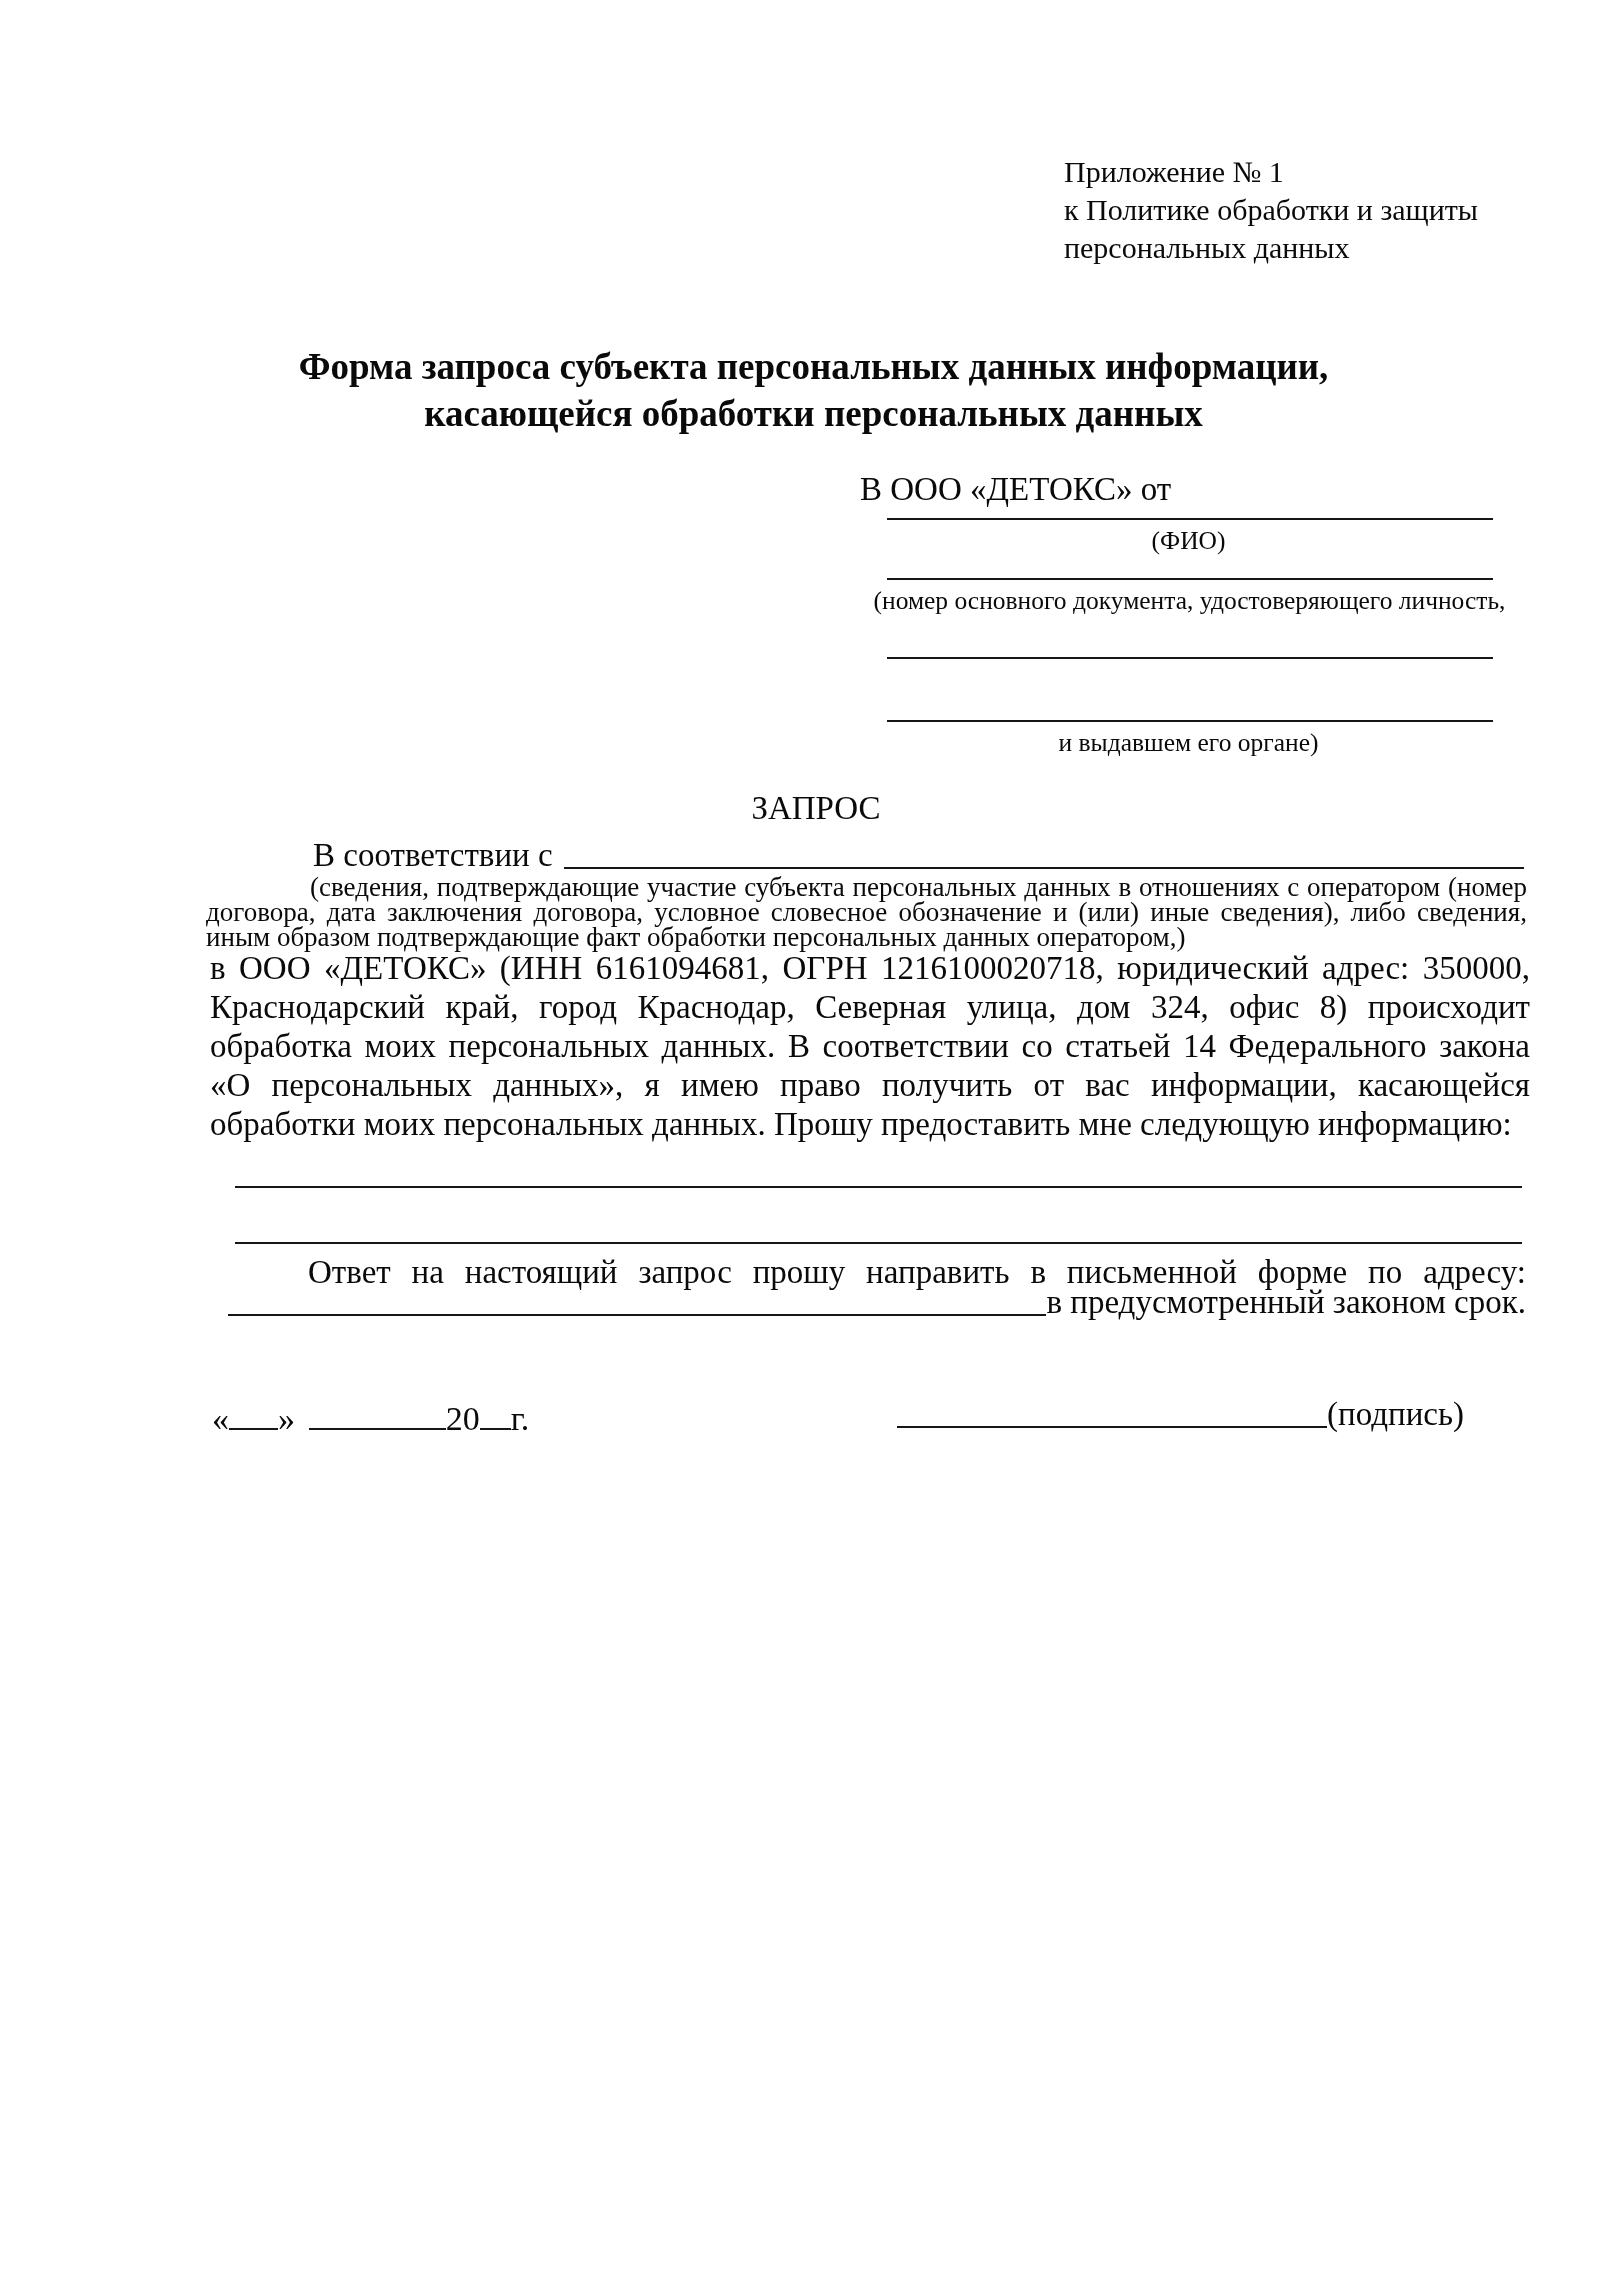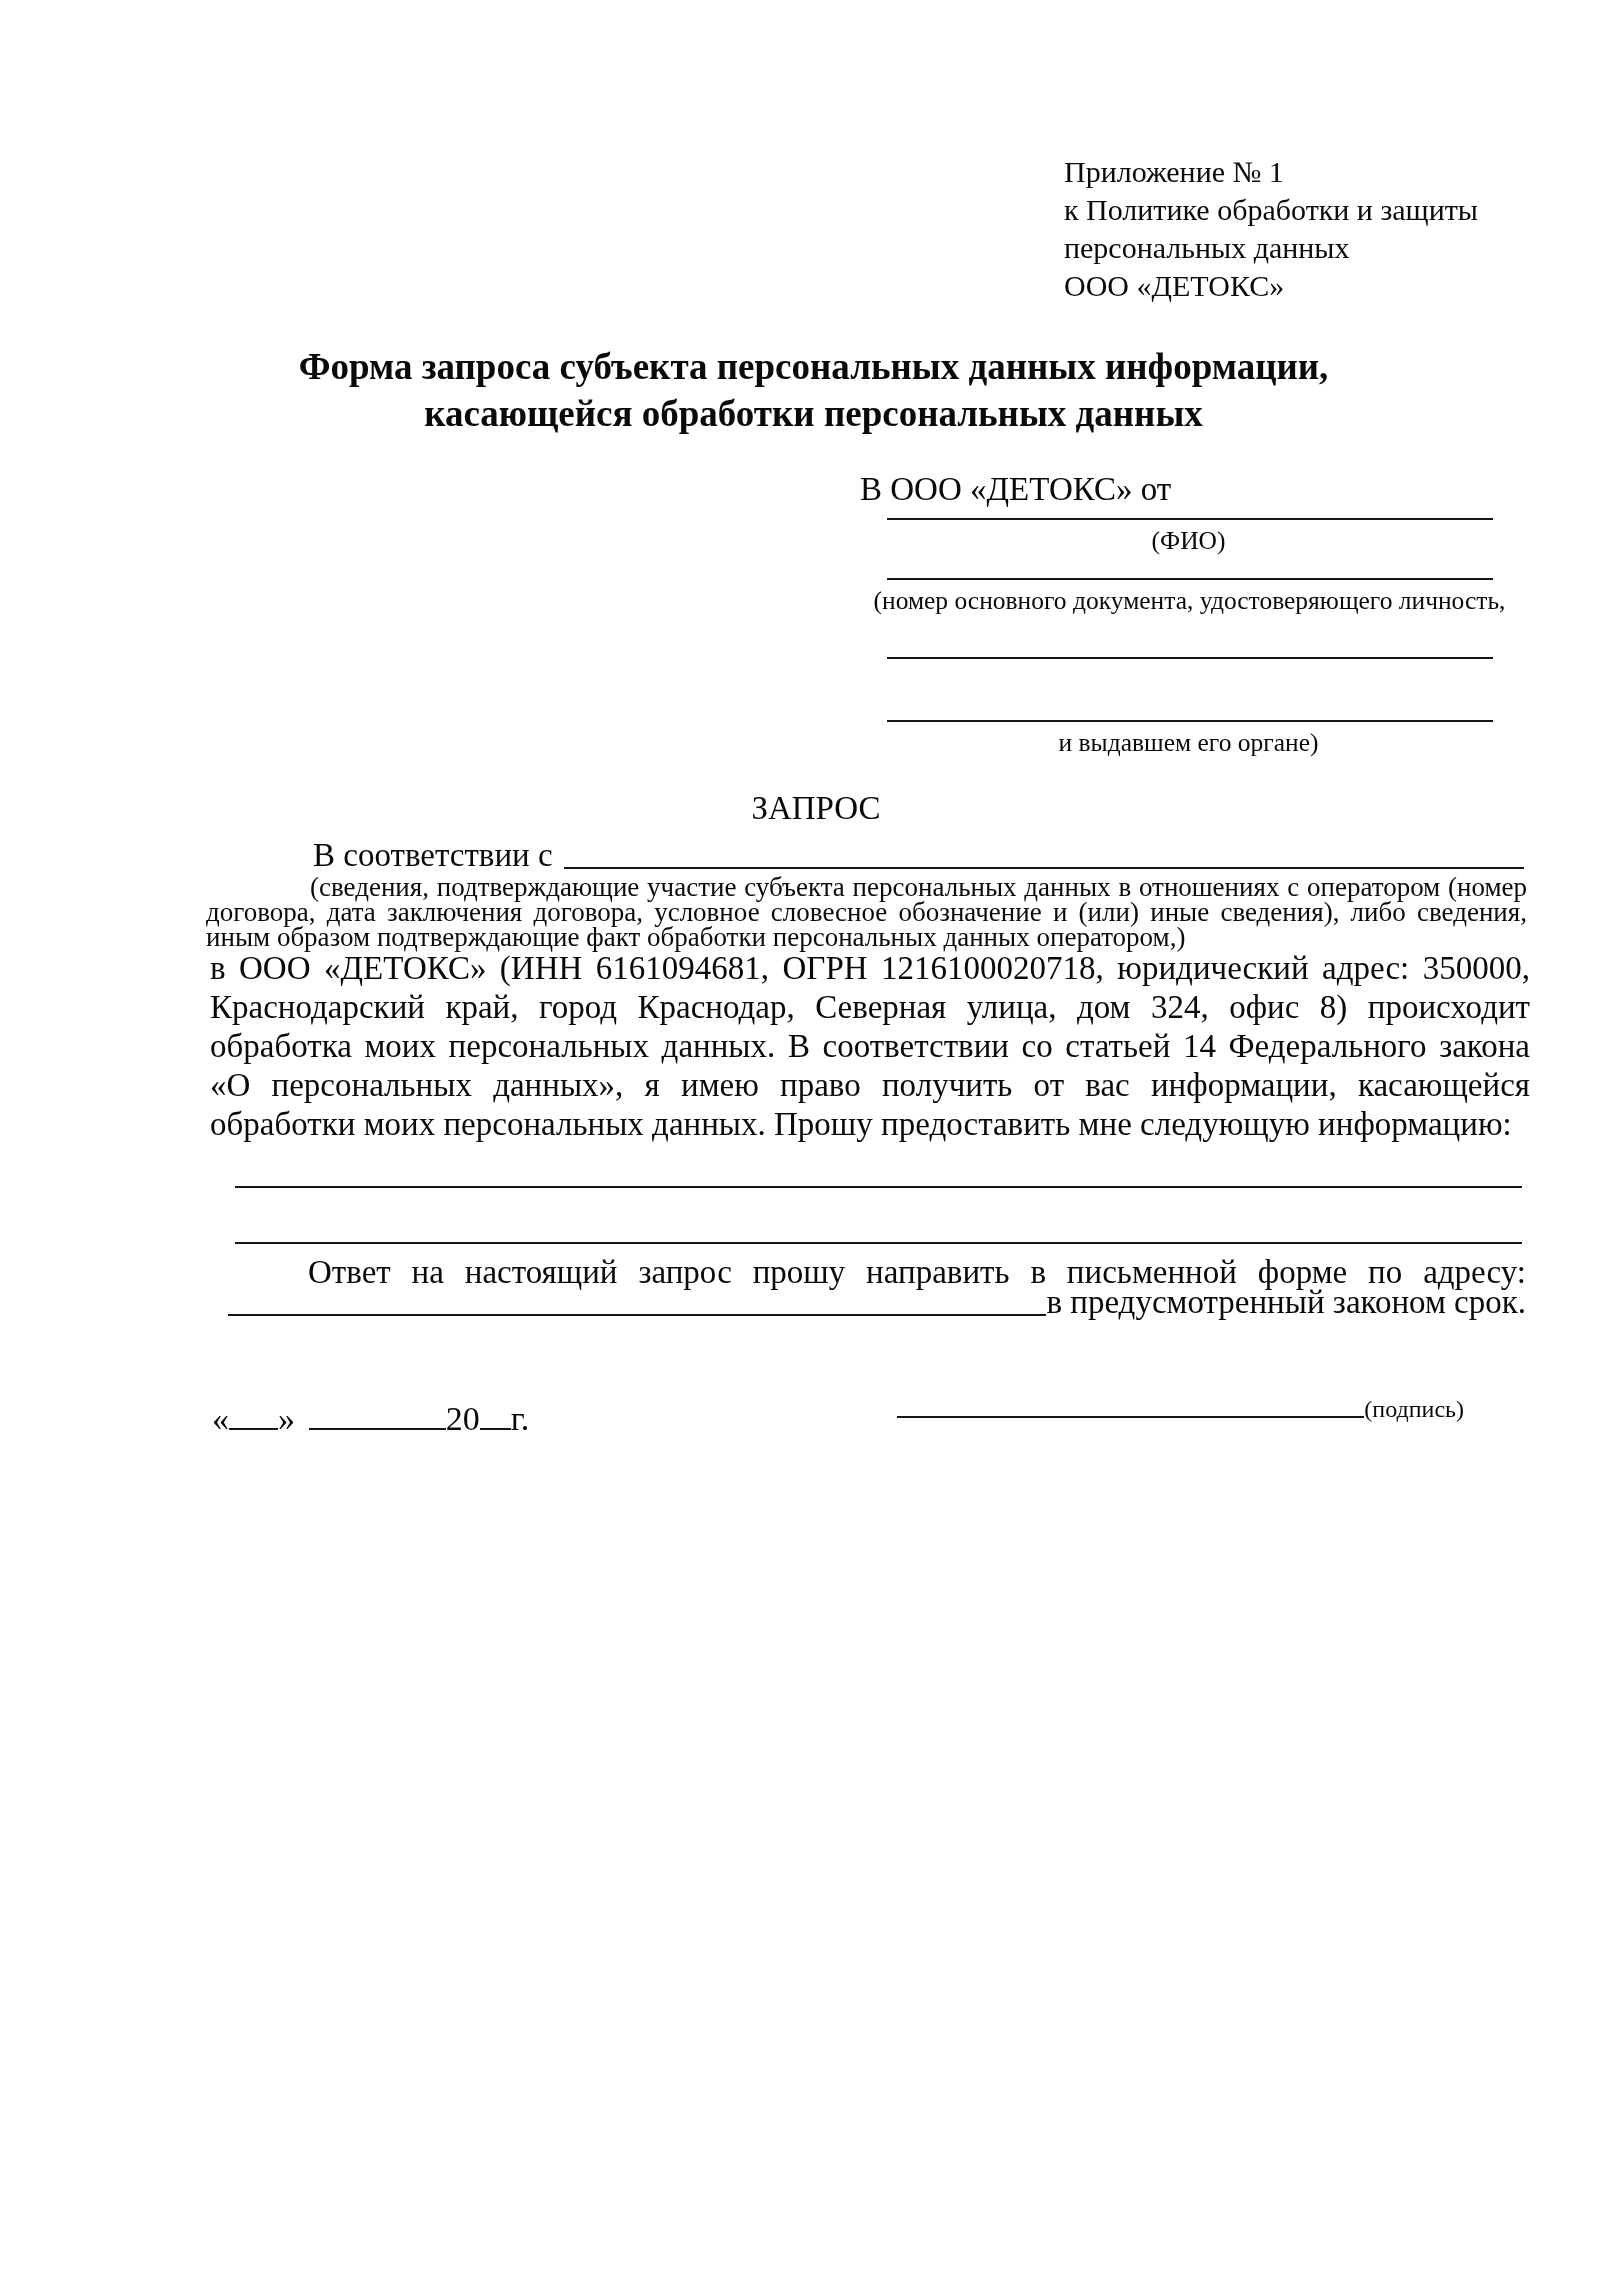--- a/index.html
+++ b/index.html
@@ -61,33 +61,32 @@
     position: absolute; left: 228px; top: 1284px; width: 1298px;
     display: flex; align-items: flex-end; font-size: 33px; white-space: nowrap;
   }
   .date-row { position: absolute; left: 212px; top: 1400px; font-size: 34px; white-space: nowrap; }
   .blank { display: inline-block; border-bottom: 2.9px solid #161616; }
   .b1 { width: 49px; }
   .b2 { width: 137px; margin-left: 13.7px; }
   .b3 { width: 31px; }
   .sig-row {
     position: absolute; left: 897px; top: 1396px; width: 567px;
-    display: flex; align-items: flex-end; font-size: 24px; white-space: nowrap; text-align: right;
+    display: flex; align-items: flex-end; font-size: 33px; white-space: nowrap; text-align: right;
   }
 </style>
 </head>
 <body>
 
 <div class="page">
 
   <div class="appendix">
     <div>Приложение № 1</div>
     <div>к Политике обработки и защиты</div>
     <div>персональных данных</div>
-    <div>ООО «ДЕТОКС»</div>
   </div>
 
   <div class="title">
     <div>Форма запроса субъекта персональных данных информации,</div>
     <div>касающейся обработки персональных данных</div>
   </div>
 
   <div class="addr-label">В ООО «ДЕТОКС» от</div>
 
   <div class="fill f1"></div>

